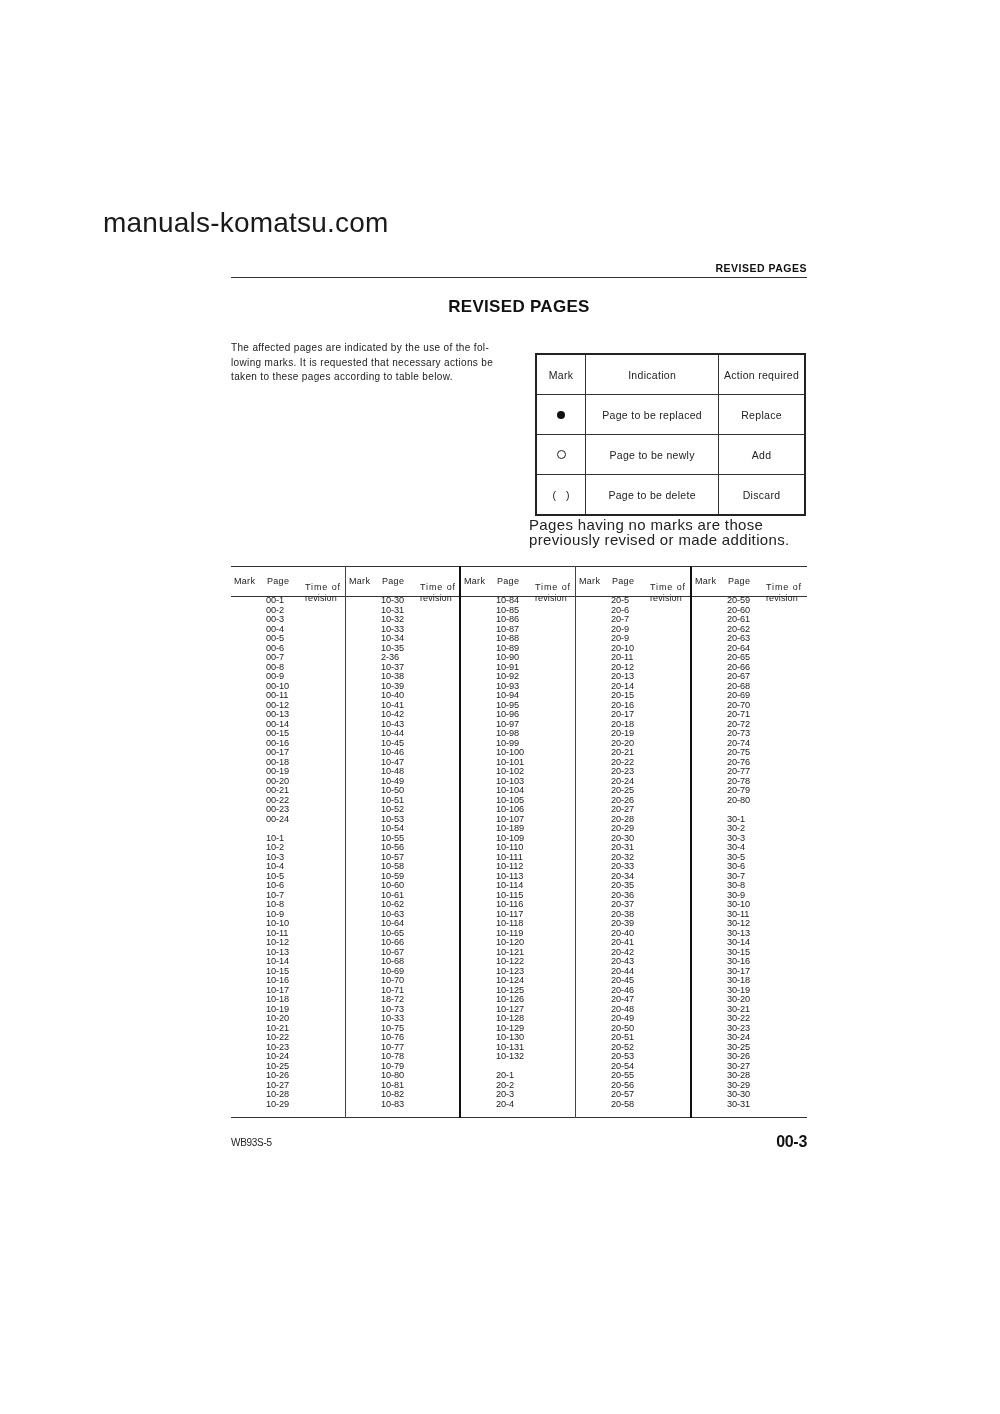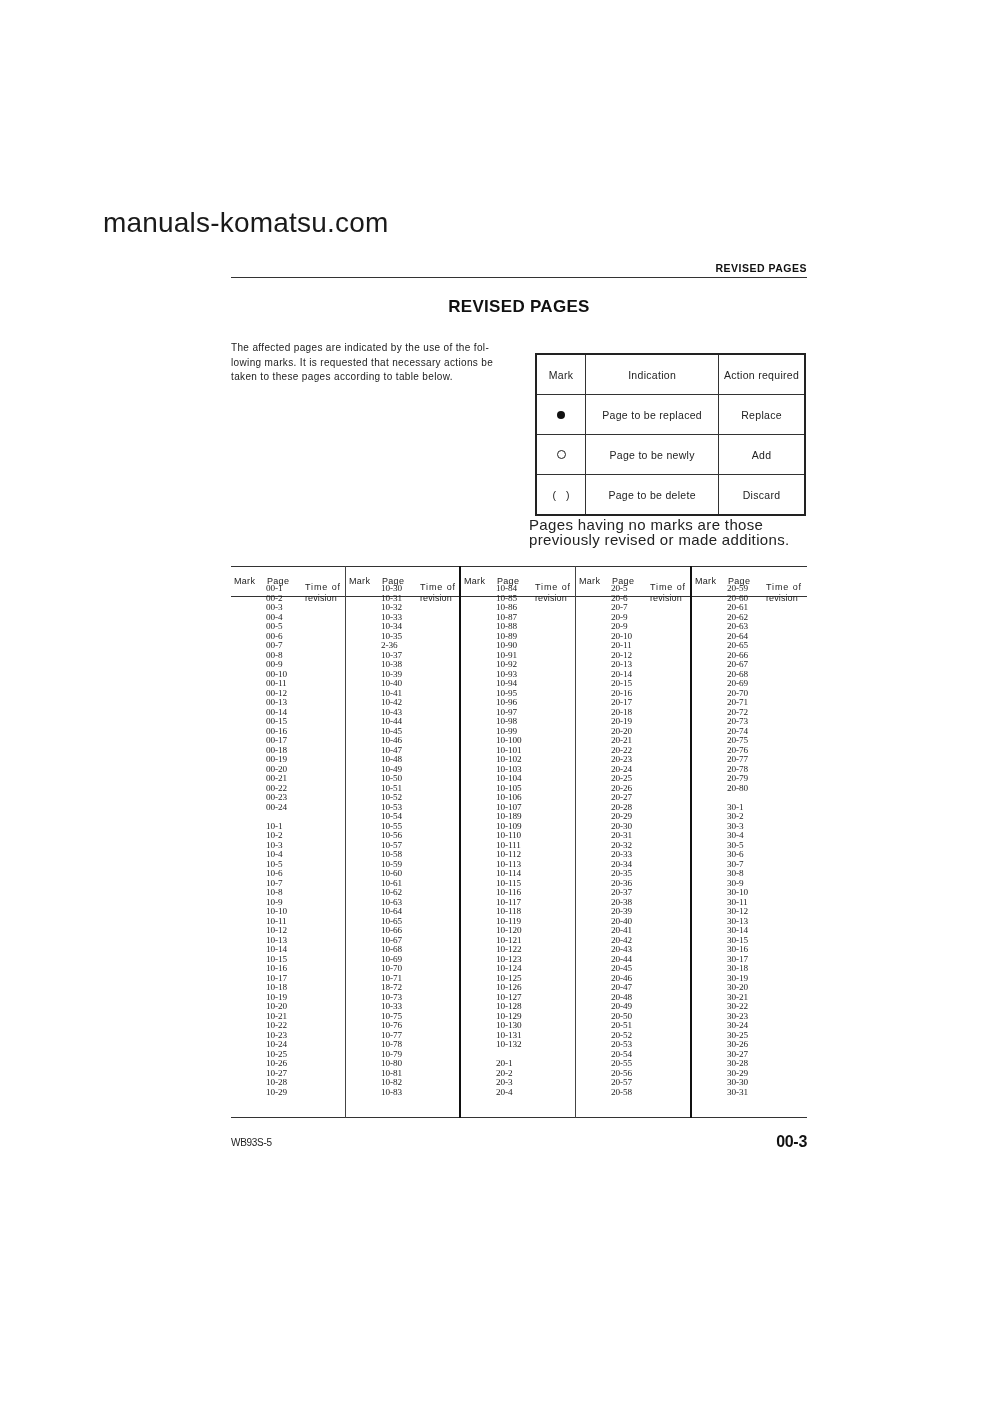--- a/index.html
+++ b/index.html
@@ -26,21 +26,21 @@
   .rev-head-rule { position: absolute; left: 0; top: 30px; width: 576px; border-top: 1px solid #333; }
   .rev-bottom-rule { position: absolute; left: 0; top: 551px; width: 576px; border-top: 1.5px solid #333; }
   .group { position: absolute; top: 0; height: 552px; width: 115px; }
   .group .sep { position: absolute; right: 0; top: 0; height: 552px; border-right: 1px solid #444; }
   .group.thick .sep { border-right: 2px solid #111; }
   .hdr { position: absolute; top: 0; height: 30px; font-size: 9px; color: #222; letter-spacing: 0.3px; }
   .hdr-mark { left: 3px; top: 10px; }
   .hdr-page { left: 36px; top: 10px; text-align: right; }
   .hdr-time { left: 74px; top: 16px; width: 40px; text-align: left; line-height: 11px; letter-spacing: 0.9px; }
   .hdr-time span { display: block; letter-spacing: 0.1px; }
-  .rows { position: absolute; left: 35px; top: 18px; font-size: 9.2px; line-height: 9.5px; color: #1a1a1a; letter-spacing: -0.1px; font-family: Liberation Serif, serif; }
+  .rows { position: absolute; left: 35px; top: 30px; font-size: 9.2px; line-height: 9.5px; color: #1a1a1a; letter-spacing: -0.1px; }
   .row { height: 9.5px; white-space: nowrap; }
 
   .footer-model { left: 231px; top: 1137px; font-size: 10px; color: #222; letter-spacing: -0.3px; }
   .footer-page { left: 700px; top: 1133px; width: 107px; text-align: right; font-size: 16px; font-weight: bold; letter-spacing: -0.3px; }
 </style>
 </head>
 <body>
 
 <div class="abs watermark">manuals-komatsu.com</div>
 <div class="abs running-head">REVISED PAGES</div>

